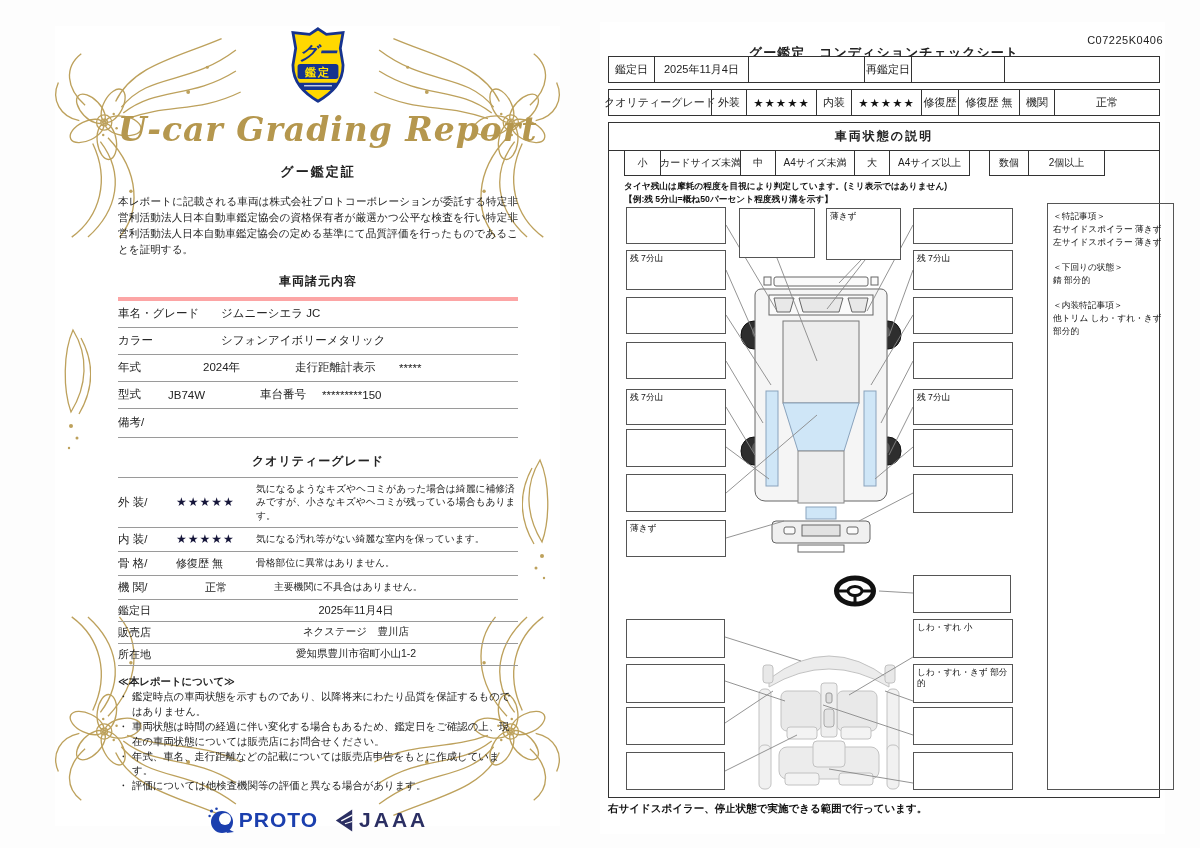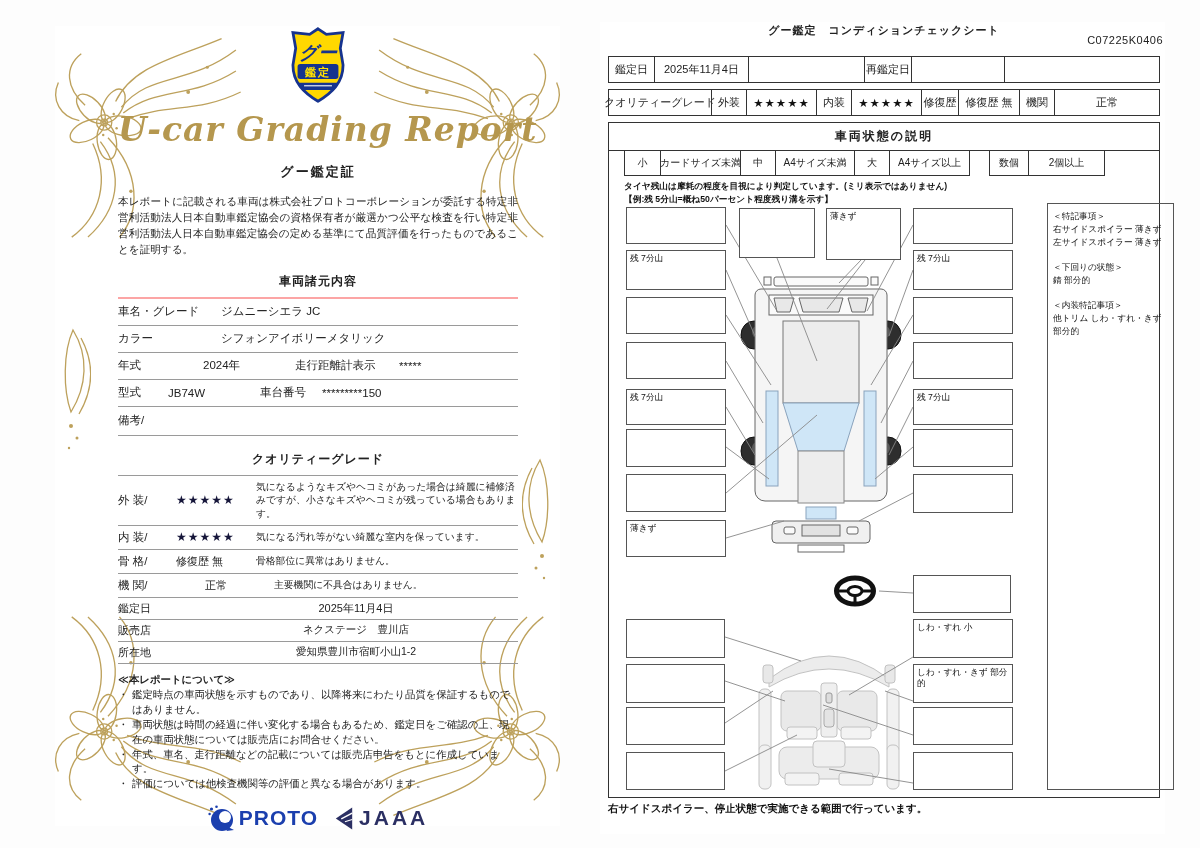--- a/index.html
+++ b/index.html
@@ -17,21 +17,21 @@
   .curl-r{right:8px;top:430px;transform:scaleX(-1);}
   .lp-content{position:absolute;left:63px;top:0;width:400px;}
   .badge-wrap{text-align:center;}
   .gr-title{text-align:center;font-family:"DejaVu Serif","Liberation Serif",serif;
             font-style:italic;font-weight:bold;font-size:33px;color:#b5974e;
             letter-spacing:1px;margin-top:2px;white-space:nowrap;}
   .cert-title{text-align:center;font-size:13px;font-weight:bold;margin-top:14px;letter-spacing:2px;}
   .intro{font-size:10.6px;line-height:1.5;margin-top:13px;text-align:justify;}
   .sec-title{text-align:center;font-size:12px;font-weight:bold;margin:15px 0 7px;letter-spacing:1px;}
   .srow{display:flex;align-items:center;min-height:26px;border-bottom:1px solid #9a9a9a;font-size:11.5px;}
-  .srow.first{border-top:2px solid #fca5a5;}
+  .srow.first{border-top:4px solid #fca5a5;}
   .sl{width:103px;}
   .sv{flex:1;}
   .sl.w50{width:50px;} .sv.w92{width:92px;flex:none;} .sl.w104{width:104px;} .sl.w62{width:62px;}
   .grow{display:flex;align-items:center;border-bottom:1px solid #9a9a9a;padding:4px 0;}
   .grow.first{border-top:1px solid #9a9a9a;}
   .gl{width:58px;font-size:11.5px;}
   .gv{width:80px;font-size:12px;color:#16163a;letter-spacing:1px;white-space:nowrap;}
   .gv.txt{font-size:11px;letter-spacing:0;color:#222;}
   .gd{flex:1;font-size:9.8px;line-height:1.4;}
   .irow{display:flex;align-items:center;height:21px;border-bottom:1px solid #9a9a9a;font-size:11px;}
@@ -41,22 +41,22 @@
   .about-title{font-weight:bold;margin-bottom:1px;}
   .aitem{display:flex;}
   .abul{width:14px;flex:none;}
   .atext{flex:1;}
   .logos{display:flex;justify-content:center;align-items:center;gap:16px;margin-top:13px;}
   .logo{display:flex;align-items:center;gap:5px;}
   .proto-txt{font-size:21px;font-weight:bold;color:#1b3fae;letter-spacing:1px;}
   .jaaa-txt{font-size:21px;font-weight:bold;color:#2b2f63;letter-spacing:3px;}
   
   #right-page{left:600px;top:22px;width:565px;height:812px;}
-  .rp-title{position:absolute;top:1px;left:8px;width:552px;text-align:center;
-            font-size:11px;font-weight:bold;letter-spacing:1px;}
+  .rp-title{position:absolute;top:22px;left:8px;width:552px;text-align:center;
+            font-size:13px;font-weight:bold;letter-spacing:1px;}
   .rp-code{position:absolute;top:12px;right:2px;font-size:11px;letter-spacing:.5px;}
   .trow{position:absolute;left:8px;width:552px;display:flex;border:1.4px solid #333;
         box-sizing:border-box;background:#fff;}
   .tcell{border-left:1px solid #333;display:flex;align-items:center;justify-content:center;
          font-size:11px;height:25px;box-sizing:border-box;white-space:nowrap;}
   .tcell:first-child{border-left:none;}
   .stars{font-size:11.5px;letter-spacing:1px;color:#111;}
   #date-row{top:34px;} #grade-row{top:67px;}
   #cond{position:absolute;left:8px;top:100px;width:552px;height:676px;
         border:1.4px solid #333;box-sizing:border-box;background:#fff;}

